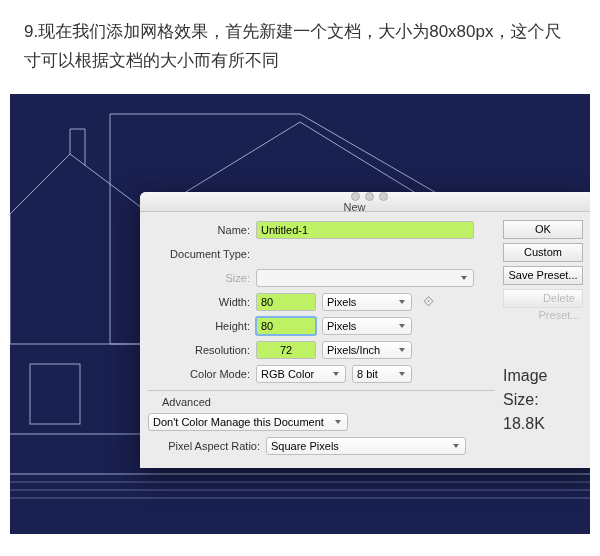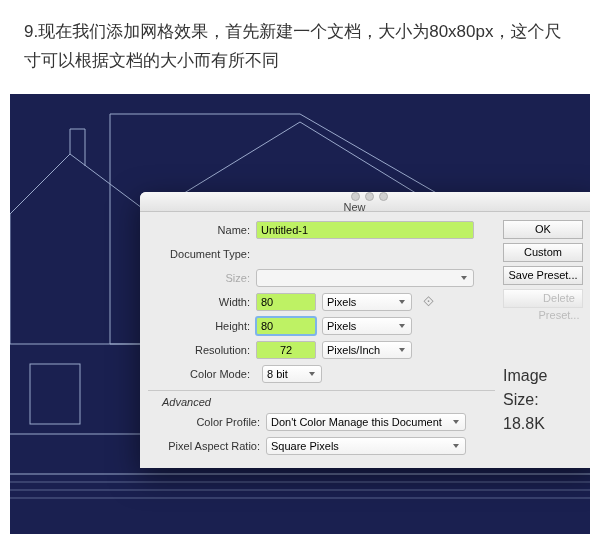--- a/index.html
+++ b/index.html
@@ -25,21 +25,21 @@
 .sel { height: 18px; border: 1px solid #bfbfbf; background: linear-gradient(#fff,#f2f2f2); border-radius: 3px; display: flex; align-items: center; padding: 0 4px; font-size: 11px; position: relative; }
 .sel::after { content: ""; position: absolute; right: 6px; top: 6px; width: 0; height: 0; border-left: 3px solid transparent; border-right: 3px solid transparent; border-top: 4px solid #666; }
 .sel.dim { color: #ccc; background: #f5f5f5; }
 
 .sidebar { width: 96px; padding: 0 8px; }
 .btn { display: block; width: 100%; height: 19px; margin-bottom: 4px; background: linear-gradient(#fdfdfd,#e8e8e8); border: 1px solid #b5b5b5; border-radius: 0; font-size: 11px; text-align: center; line-height: 17px; cursor: pointer; }
 .btn.disabled { color: #bbb; border-color: #ddd; padding-left: 32px; }
 .info { font-size: 16px; color: #333; margin-top: 56px; line-height: 1.5; }
 
 .section { border-top: 1px solid #c8c8c8; margin-top: 6px; padding-top: 3px; }
-.section-title { font-size: 11px; color: #333; margin: 2px 0 4px 14px; font-style: italic; }
+.section-title { font-size: 11px; color: #333; margin: 2px 0 4px 14px; }
 .link-icon { font-size: 14px; color: #999; padding: 0 3px; }
 </style>
 </head>
 <body>
 
 <div class="instruction">9.现在我们添加网格效果，首先新建一个文档，大小为80x80px，这个尺寸可以根据文档的大小而有所不同</div>
 
 <div class="screenshot-area">
   <div class="blueprint">
     <svg viewBox="0 0 580 440">
@@ -109,30 +109,32 @@
         <div class="row">
           <div class="lbl">Resolution:</div>
           <input type="text" style="width: 60px; text-align: center;" value="72">
           <div style="width:6px"></div>
           <div class="sel" style="width:90px">
               <span>Pixels/Inch</span>
             </div>
         </div>
         <div class="row">
           <div class="lbl">Color Mode:</div>
+          <div class="sel" style="width:90px">
+              <span>RGB Color</span>
+            </div>
           <div style="width:6px"></div>
           <div class="sel" style="width:60px">
               <span>8 bit</span>
             </div>
         </div>
 
         <div class="section">
           <div class="section-title">Advanced</div>
           <div class="row">
-            <div class="lbl" style="width:118px">Color Profile:</div>
             <div class="sel" style="width:200px">
                 <span>Don't Color Manage this Document</span>
               </div>
           </div>
           <div class="row">
             <div class="lbl" style="width:118px">Pixel Aspect Ratio:</div>
             <div class="sel" style="width:200px">
                 <span>Square Pixels</span>
               </div>
           </div>

